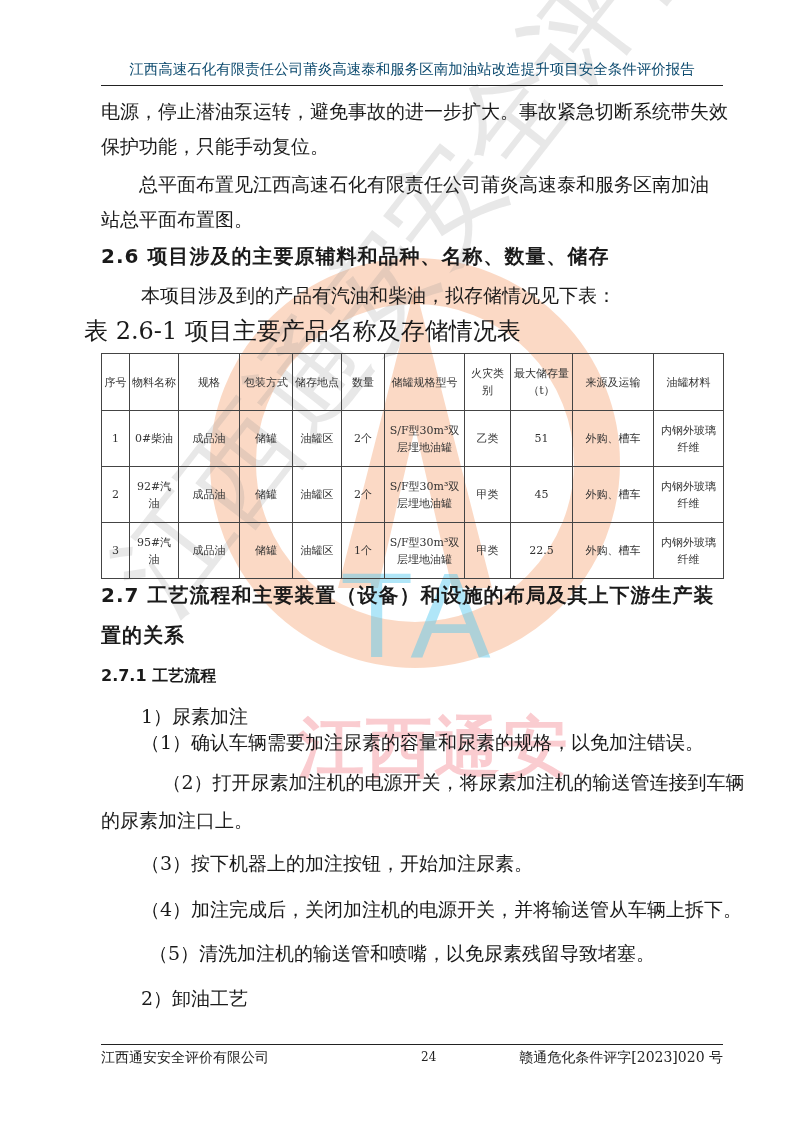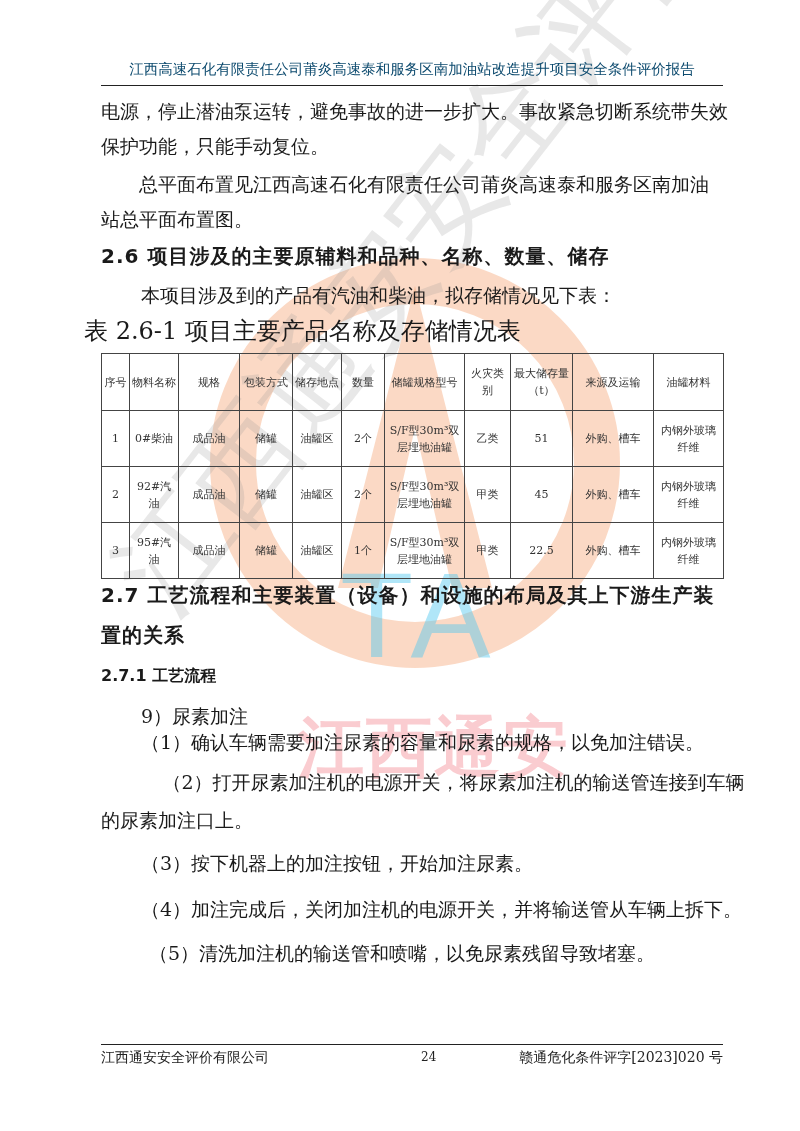--- a/index.html
+++ b/index.html
@@ -178,27 +178,28 @@
           <td>外购、槽车</td>
           <td>内钢外玻璃纤维</td>
         </tr>
       </tbody>
     </table>
 
     <div class="h2" style="top:582px;">2.7 工艺流程和主要装置（设备）和设施的布局及其上下游生产装</div>
     <div class="h2" style="top:622px;">置的关系</div>
     <div class="h3" style="top:664px;">2.7.1 工艺流程</div>
 
-    <div class="p" style="top:704px; left:141px;">9）尿素加注</div>
+    <div class="p" style="top:704px; left:141px;">1）尿素加注</div>
     <div class="p" style="top:730px; left:141px;">（1）确认车辆需要加注尿素的容量和尿素的规格，以免加注错误。</div>
     <div class="p" style="top:770px; left:141px;text-align:center;">（2）打开尿素加注机的电源开关，将尿素加注机的输送管连接到车辆</div>
     <div class="p" style="top:808px;">的尿素加注口上。</div>
     <div class="p" style="top:851px; left:141px;">（3）按下机器上的加注按钮，开始加注尿素。</div>
     <div class="p" style="top:897px; left:141px;">（4）加注完成后，关闭加注机的电源开关，并将输送管从车辆上拆下。</div>
     <div class="p" style="top:941px; left:149px;">（5）清洗加注机的输送管和喷嘴，以免尿素残留导致堵塞。</div>
+    <div class="p" style="top:986px; left:141px;">2）卸油工艺</div>
 
     <div class="footer-rule"></div>
     <div class="footer">
       <span class="left">江西通安安全评价有限公司</span>
       <span class="center">24</span>
       <span class="right">赣通危化条件评字[2023]020 号</span>
     </div>
   </div>
 </div>
 

